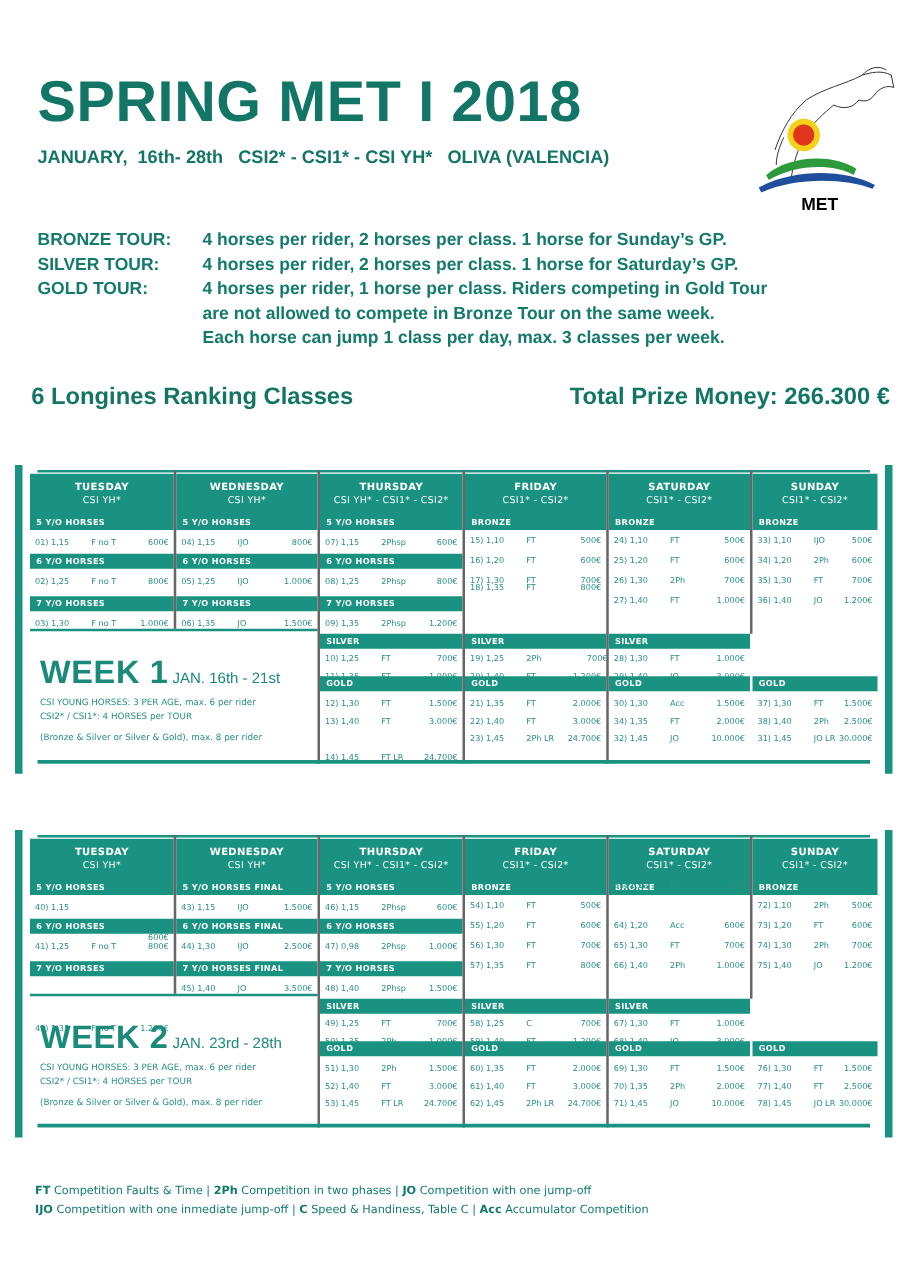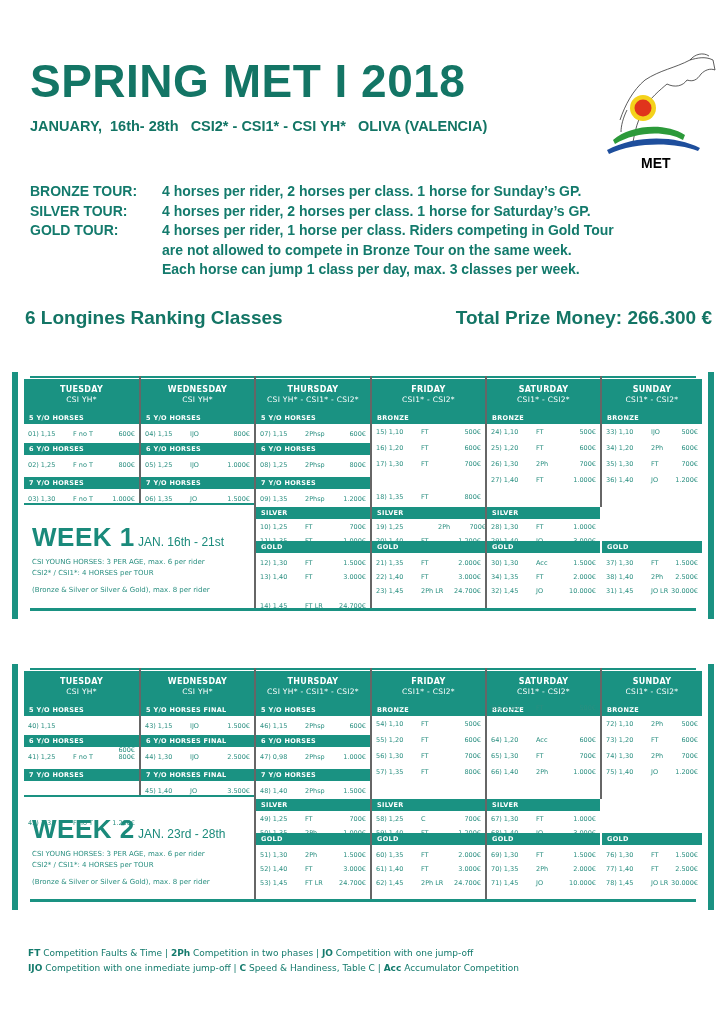--- a/index.html
+++ b/index.html
@@ -196,27 +196,27 @@
       <div class="row" style="left: 348px; top: 66px; width: 113px;">
         <span class="n">16) 1,20</span>
         <span class="t">FT</span>
         <span class="p">600€</span>
       </div>
       <div class="row" style="left: 348px; top: 82px; width: 113px;">
         <span class="n">17) 1,30</span>
         <span class="t">FT</span>
         <span class="p">700€</span>
       </div>
-      <div class="row" style="left: 348px; top: 115px; width: 113px; align-items: center;">
+      <div class="row" style="left: 348px; top: 88px; width: 113px; align-items: center;">
         <span class="n">18) 1,35</span>
         <span class="t">FT</span>
         <span class="p">800€</span>
       </div>
       <div class="sec" style="left: 348px; top: 131px; width: 113px;">SILVER</div>
-      <div class="row" style="left: 348px; top: 145px; width: 118px; gap: 17px;">
+      <div class="row" style="left: 348px; top: 145px; width: 118px;">
         <span class="n">19) 1,25</span>
         <span class="t">2Ph</span>
         <span class="p">700€</span>
       </div>
       <div class="row" style="left: 348px; top: 159px; width: 113px;">
         <span class="n">20) 1,40</span>
         <span class="t">FT</span>
         <span class="p">1.200€</span>
       </div>
       <div class="sec" style="left: 348px; top: 165px; width: 113px;">GOLD</div>

